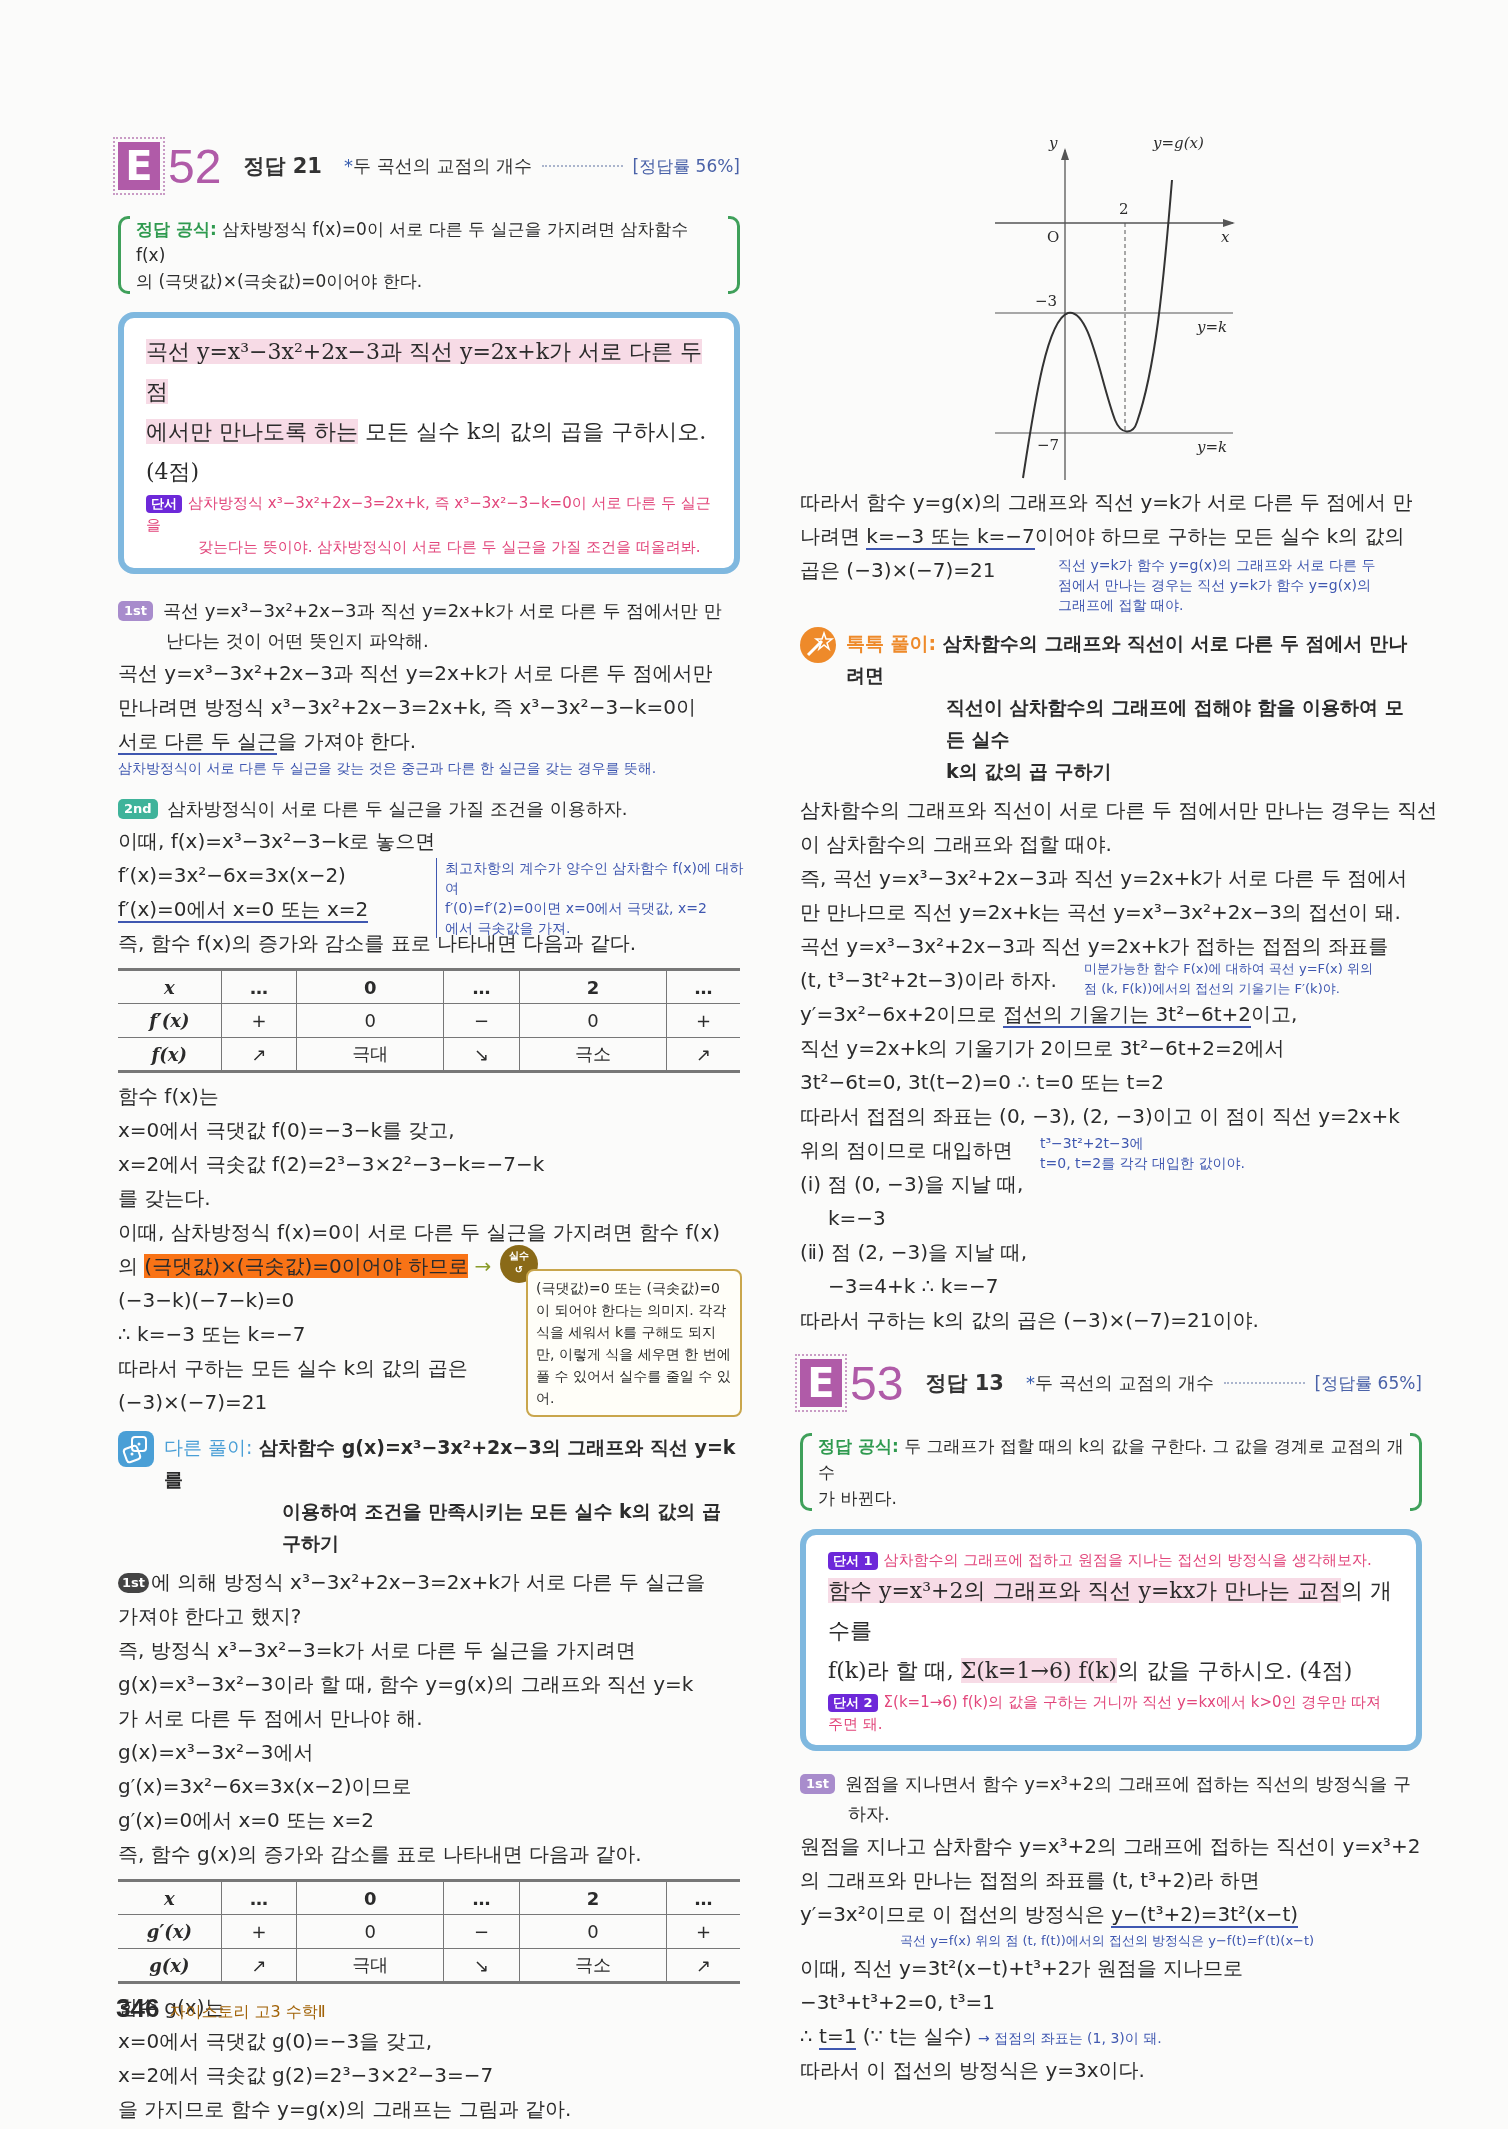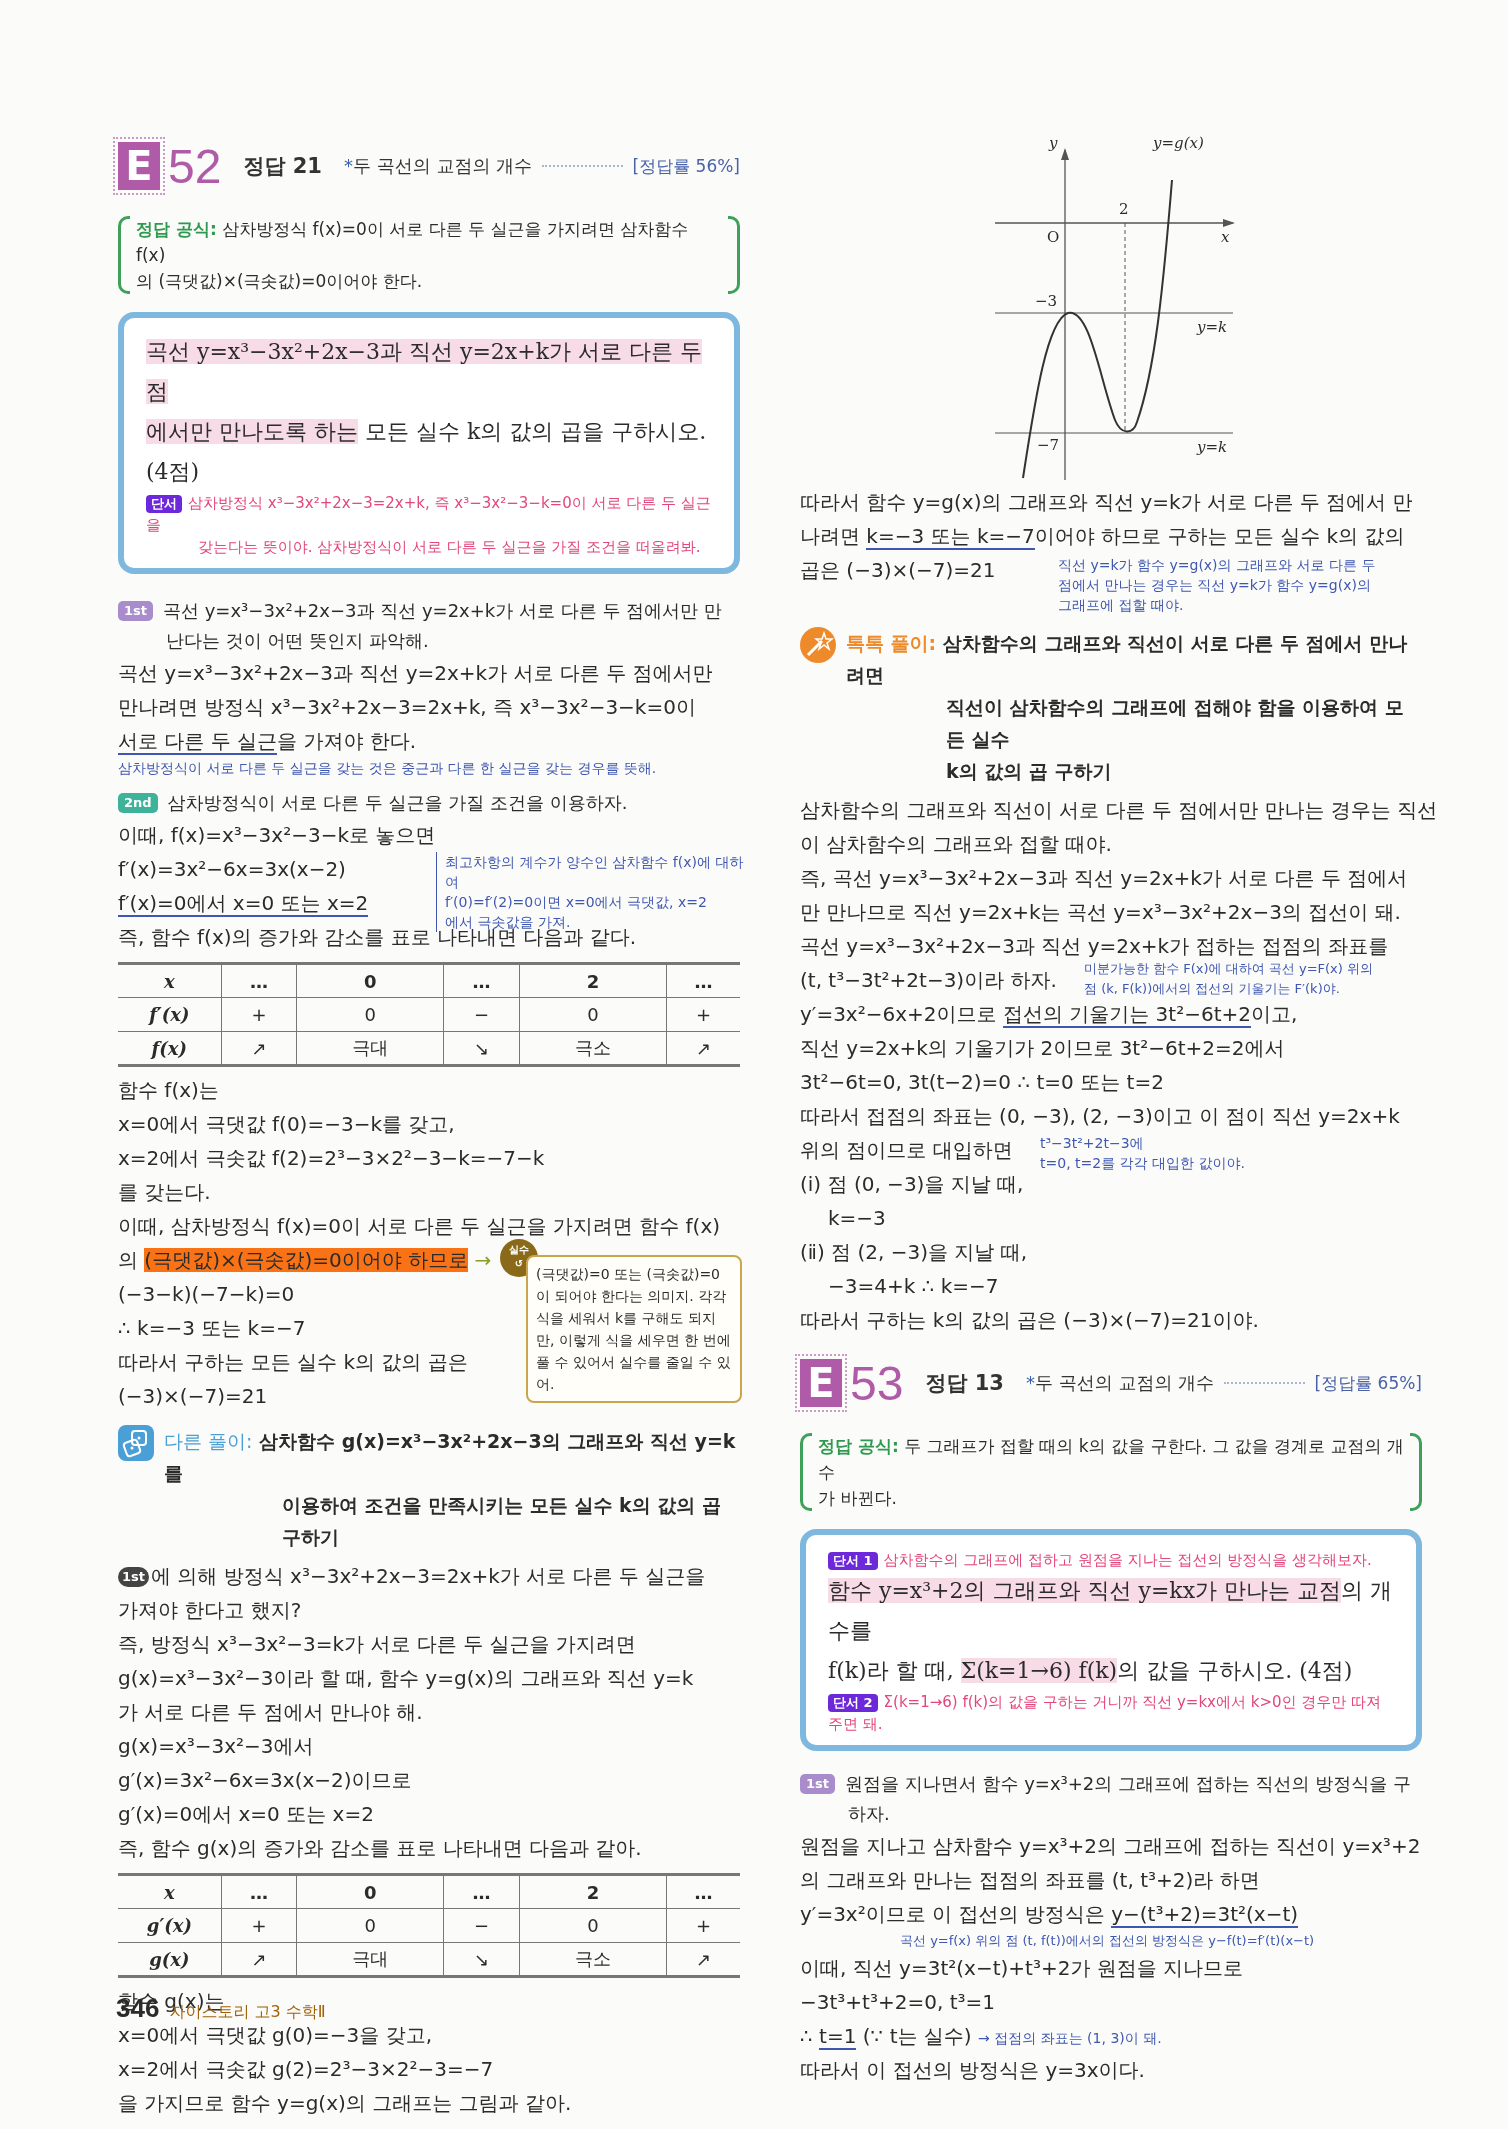--- a/index.html
+++ b/index.html
@@ -120,21 +120,21 @@
 
     <div style="margin-top:22px">
       <div class="step"><span class="step-tag st-1">1st</span><span>곡선 y=x³−3x²+2x−3과 직선 y=2x+k가 서로 다른 두 점에서만 만</span></div>
       <div class="step" style="padding-left:48px">난다는 것이 어떤 뜻인지 파악해.</div>
     </div>
     <div class="line">곡선 y=x³−3x²+2x−3과 직선 y=2x+k가 서로 다른 두 점에서만</div>
     <div class="line">만나려면 방정식 x³−3x²+2x−3=2x+k, 즉 x³−3x²−3−k=0이</div>
     <div class="line"><span class="under">서로 다른 두 실근</span><span>을 가져야 한다.</span></div>
     <div class="note">삼차방정식이 서로 다른 두 실근을 갖는 것은 중근과 다른 한 실근을 갖는 경우를 뜻해.</div>
 
-    <div class="step" style="margin-top:10px"><span class="step-tag st-2">2nd</span><span>삼차방정식이 서로 다른 두 실근을 가질 조건을 이용하자.</span></div>
+    <div class="step" style="margin-top:16px"><span class="step-tag st-2">2nd</span><span>삼차방정식이 서로 다른 두 실근을 가질 조건을 이용하자.</span></div>
     <div class="line">이때, f(x)=x³−3x²−3−k로 놓으면</div>
     <div style="position:relative">
       <div class="line">f′(x)=3x²−6x=3x(x−2)</div>
       <div class="line"><span class="under">f′(x)=0에서 x=0 또는 x=2</span></div>
       <div class="note abs" style="left:318px; top:0; width:310px; border-left:1px solid #3f57b0; padding-left:8px">
         <div>최고차항의 계수가 양수인 삼차함수 f(x)에 대하여</div>
         <div>f′(0)=f′(2)=0이면 x=0에서 극댓값, x=2</div>
         <div>에서 극솟값을 가져.</div>
       </div>
     </div>
@@ -174,21 +174,21 @@
     <div class="line">x=2에서 극솟값 f(2)=2³−3×2²−3−k=−7−k</div>
     <div class="line">를 갖는다.</div>
     <div class="line">이때, 삼차방정식 f(x)=0이 서로 다른 두 실근을 가지려면 함수 f(x)</div>
     <div style="position:relative">
       <div class="line"><span>의 </span><span style="background:#f97316">(극댓값)×(극솟값)=0이어야 하므로</span> <span style="color:#8a9c2a">→</span></div>
       <div class="line">(−3−k)(−7−k)=0</div>
       <div class="line">∴ k=−3 또는 k=−7</div>
       <div class="line">따라서 구하는 모든 실수 k의 값의 곱은</div>
       <div class="line">(−3)×(−7)=21</div>
       <div class="seal" style="left:382px; top:-4px"><span>실수</span><br>↺</div>
-      <div class="mistake" style="left:408px; top:12px; width:216px">(극댓값)=0 또는 (극솟값)=0 이 되어야 한다는 의미지. 각각 식을 세워서 k를 구해도 되지만, 이렇게 식을 세우면 한 번에 풀 수 있어서 실수를 줄일 수 있어.</div>
+      <div class="mistake" style="left:408px; top:20px; width:216px">(극댓값)=0 또는 (극솟값)=0 이 되어야 한다는 의미지. 각각 식을 세워서 k를 구해도 되지만, 이렇게 식을 세우면 한 번에 풀 수 있어서 실수를 줄일 수 있어.</div>
     </div>
 
     <div style="margin-top:12px">
       <div class="alt-head">
         <div class="alt-icon" style="background:#4a9fd6">
           <svg width="36" height="36" viewBox="0 0 36 36">
               <rect x="14" y="6" width="14" height="14" rx="3" fill="none" stroke="#fff" stroke-width="2"></rect>
               <rect x="7" y="16" width="14" height="14" rx="3" fill="none" stroke="#fff" stroke-width="2" transform="rotate(-20 14 23)"></rect>
               <circle cx="21" cy="13" r="1.5" fill="#fff"></circle>
               <circle cx="14" cy="23" r="1.5" fill="#fff"></circle>

